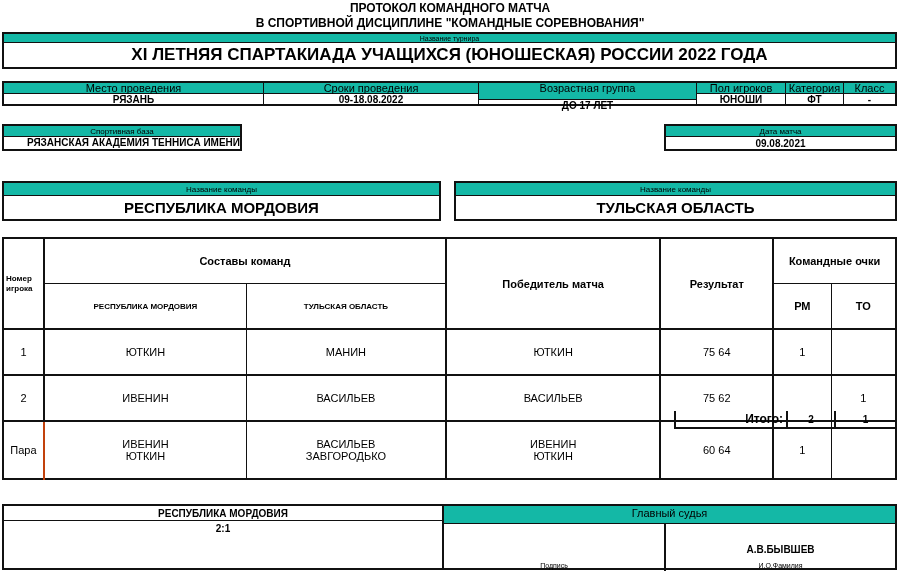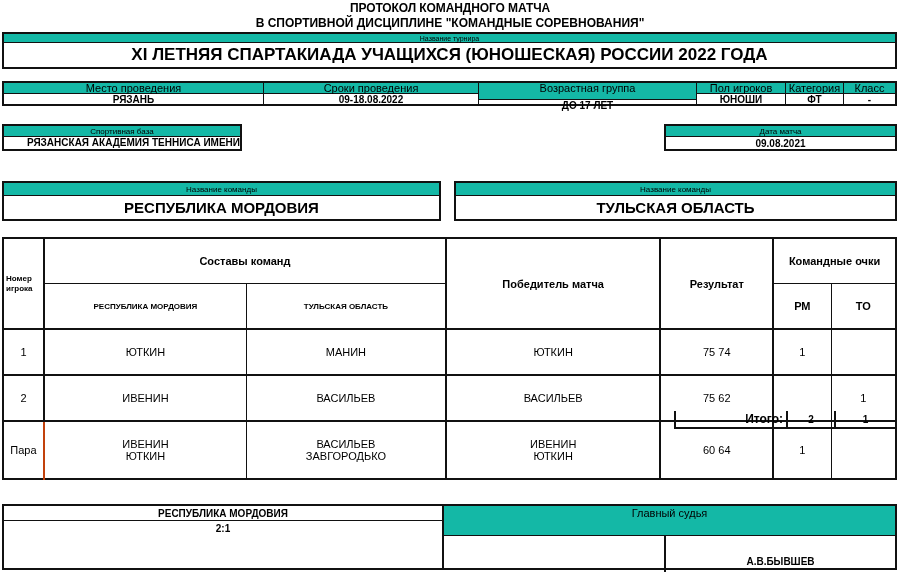--- a/index.html
+++ b/index.html
@@ -97,21 +97,21 @@
     <td class="bold" style="font-size:8px; border-bottom:2px solid #111;">РЕСПУБЛИКА МОРДОВИЯ</td>
     <td class="bold" style="font-size:8px; border-bottom:2px solid #111;">ТУЛЬСКАЯ ОБЛАСТЬ</td>
     <td class="bold" style="border-left:2px solid #111; border-bottom:2px solid #111;">РМ</td>
     <td class="bold" style="border-bottom:2px solid #111;">ТО</td>
   </tr>
   <tr style="height:43px;">
     <td style="border-right:2px solid #111; border-bottom:2px solid #111;">1</td>
     <td style="border-bottom:2px solid #111;">ЮТКИН</td>
     <td style="border-bottom:2px solid #111;">МАНИН</td>
     <td style="border-left:2px solid #111; border-bottom:2px solid #111;">ЮТКИН</td>
-    <td style="border-left:2px solid #111; border-bottom:2px solid #111;">75 74</td>
+    <td style="border-left:2px solid #111; border-bottom:2px solid #111;">75 64</td>
     <td style="border-left:2px solid #111; border-bottom:2px solid #111;">1</td>
     <td style="border-bottom:2px solid #111;"></td>
   </tr>
   <tr style="height:43px;">
     <td style="border-right:2px solid #111; border-bottom:2px solid #111;">2</td>
     <td style="border-bottom:2px solid #111;">ИВЕНИН</td>
     <td style="border-bottom:2px solid #111;">ВАСИЛЬЕВ</td>
     <td style="border-left:2px solid #111; border-bottom:2px solid #111;">ВАСИЛЬЕВ</td>
     <td style="border-left:2px solid #111; border-bottom:2px solid #111;">75 62</td>
     <td style="border-left:2px solid #111; border-bottom:2px solid #111;"></td>
@@ -143,21 +143,21 @@
   <div class="bold cell" style="width:48px; font-size:10px; border-right:2px solid #111;">2</div>
   <div class="bold cell" style="flex:1; font-size:10px;">1</div>
 </div>
 
 <div class="abs box" style="left:2px; top:504px; width:442px; height:66px;">
   <div class="bold cell small" style="height:15px; border-bottom:1px solid #111;">РЕСПУБЛИКА МОРДОВИЯ</div>
   <div class="bold cell small" style="height:15px;">2:1</div>
 </div>
 
 <div class="abs box" style="left:442px; top:504px; width:455px; height:66px;">
-  <div class="hdr" style="height:30px; line-height:14px; border-bottom:1px solid #111;">Главный судья</div>
+  <div class="hdr" style="height:18px; line-height:14px; border-bottom:1px solid #111;">Главный судья</div>
   <div style="display:flex; height:47px;">
     <div style="width:222px; border-right:2px solid #111; position:relative;">
       <div style="position:absolute; bottom:2px; width:100%; text-align:center; font-size:7px;">Подпись</div>
     </div>
     <div style="flex:1; position:relative;">
       <div class="bold" style="position:absolute; top:20px; width:100%; text-align:center; font-size:10px;">А.В.БЫВШЕВ</div>
       <div style="position:absolute; bottom:2px; width:100%; text-align:center; font-size:7px;">И.О.Фамилия</div>
     </div>
   </div>
 </div>

